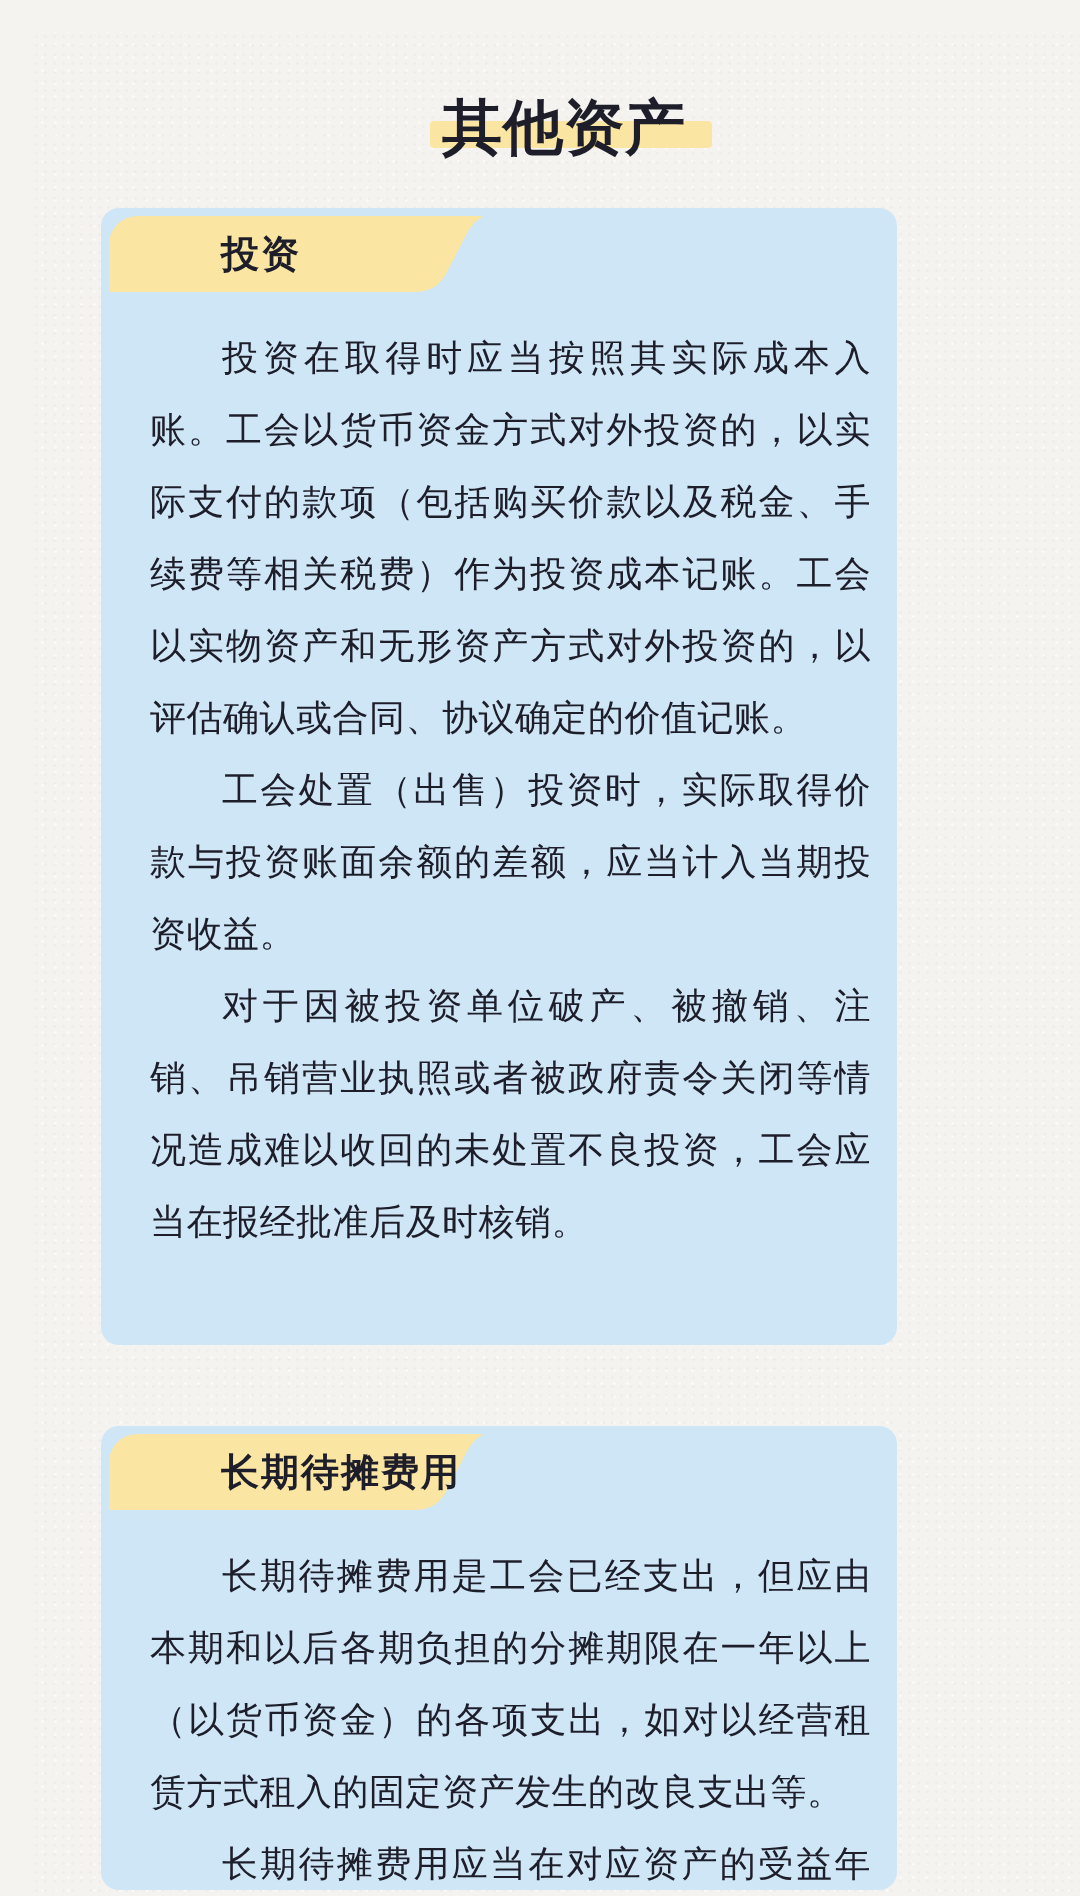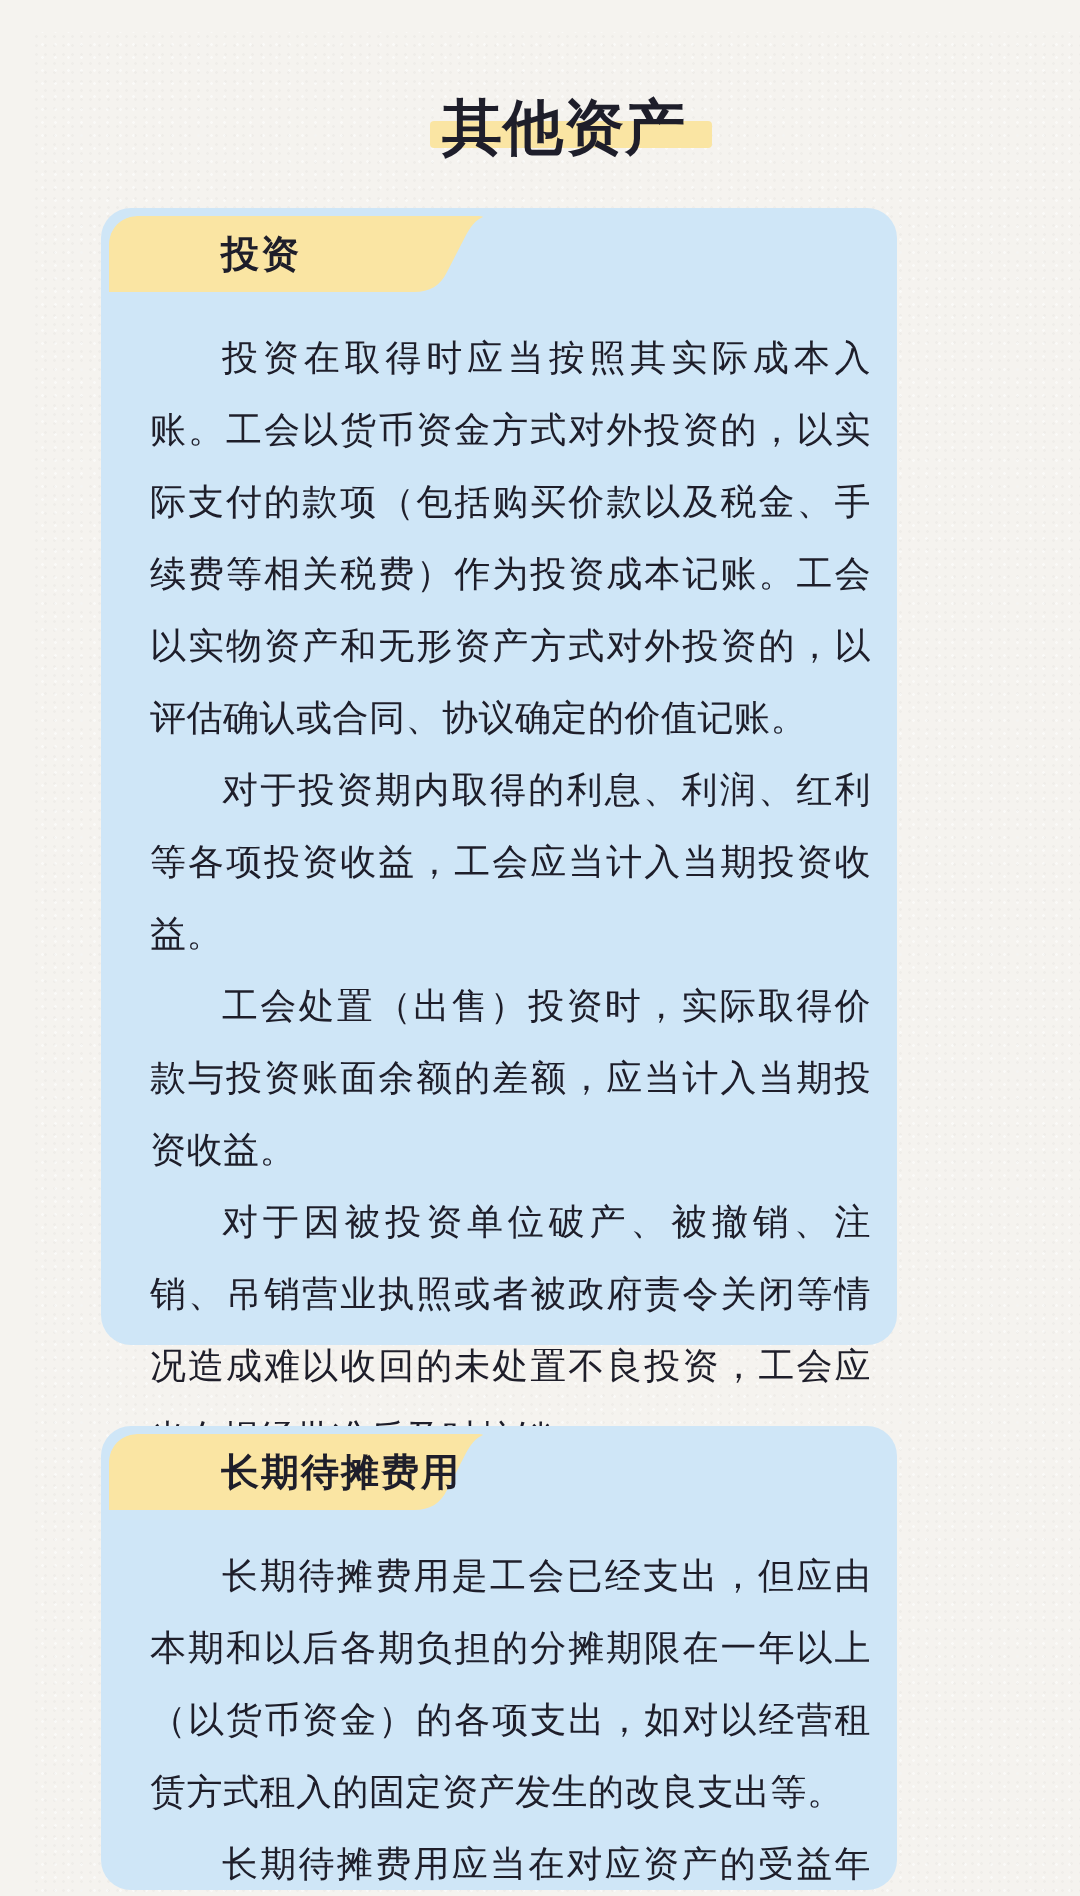--- a/index.html
+++ b/index.html
@@ -45,21 +45,21 @@
     background:var(--yellow);
     border-radius:4px;
     z-index:0;
   }
   .main-title .txt{position:relative;z-index:1;}
 
   
   .card{
     position:absolute;left:69px;width:796px;
     background:var(--blue);
-    border-radius:30px;
+    border-radius:18px;
   }
   .card-1{top:176px;height:1137px;}
   .card-2{top:1394px;height:464px;}
 
   .tab{
     position:absolute;top:0;left:0;width:380px;height:76px;
     background:var(--yellow);
     border-radius:28px 10px 24px 0;
     clip-path:path("M28 0 L376 0 C366 4 361 11 355 23 L338 56 C331 70 321 76 305 76 L0 76 L0 28 C0 12 12 0 28 0 Z");
   }
@@ -97,21 +97,20 @@
       <span class="hl"></span>
       <span class="txt">其他资产</span>
     </div>
   </div>
 
   <section class="card card-1">
     <div class="tab"></div>
     <div class="tab-label">投资</div>
     <div class="card-body">
       <p>投资在取得时应当按照其实际成本入账。工会以货币资金方式对外投资的，以实际支付的款项（包括购买价款以及税金、手续费等相关税费）作为投资成本记账。工会以实物资产和无形资产方式对外投资的，以评估确认或合同、协议确定的价值记账。</p>
-      <p>对于投资期内取得的利息、利润、红利等各项投资收益，工会应当计入当期投资收益。</p>
       <p>工会处置（出售）投资时，实际取得价款与投资账面余额的差额，应当计入当期投资收益。</p>
       <p>对于因被投资单位破产、被撤销、注销、吊销营业执照或者被政府责令关闭等情况造成难以收回的未处置不良投资，工会应当在报经批准后及时核销。</p>
     </div>
   </section>
 
   <section class="card card-2">
     <div class="tab"></div>
     <div class="tab-label">长期待摊费用</div>
     <div class="card-body">
       <p>长期待摊费用是工会已经支出，但应由本期和以后各期负担的分摊期限在一年以上（以货币资金）的各项支出，如对以经营租赁方式租入的固定资产发生的改良支出等。</p>

